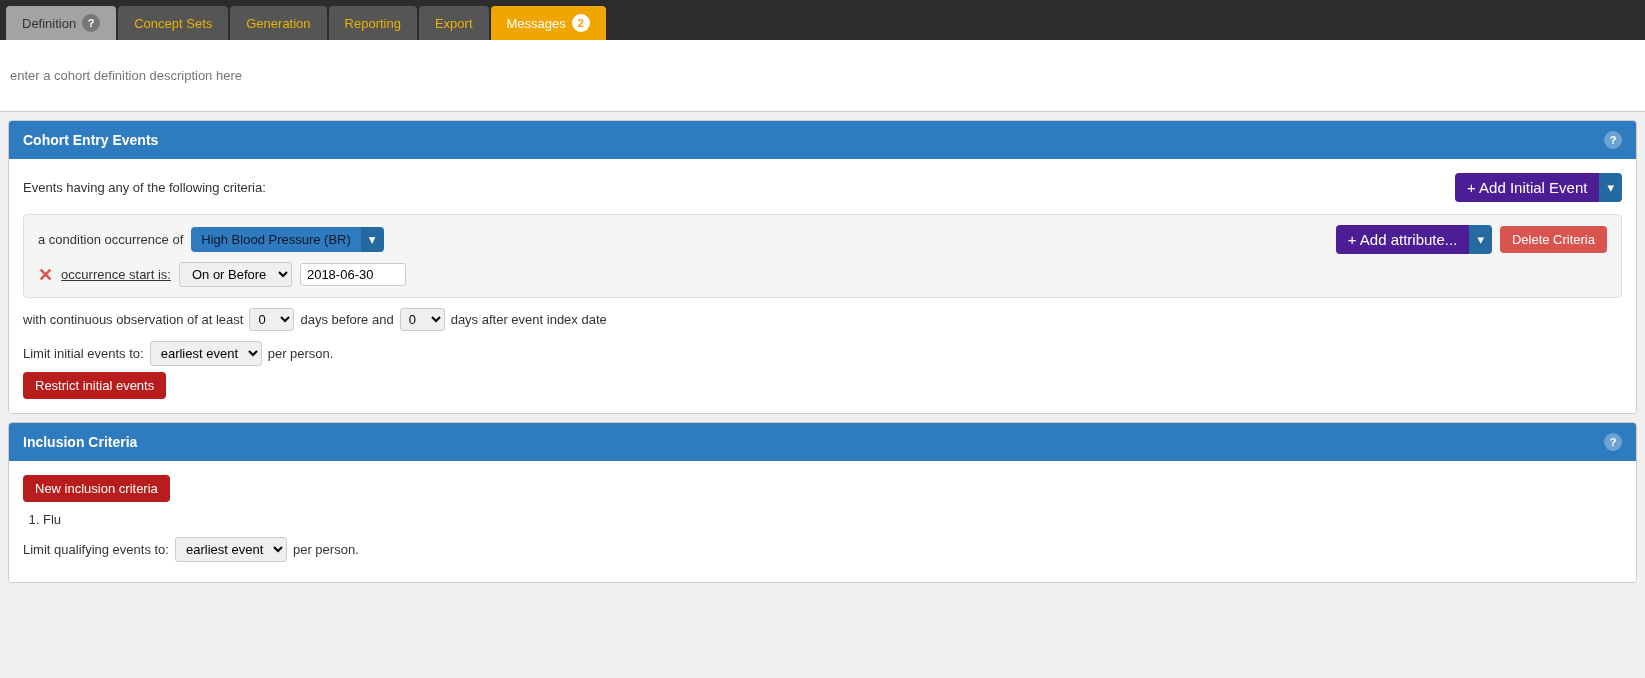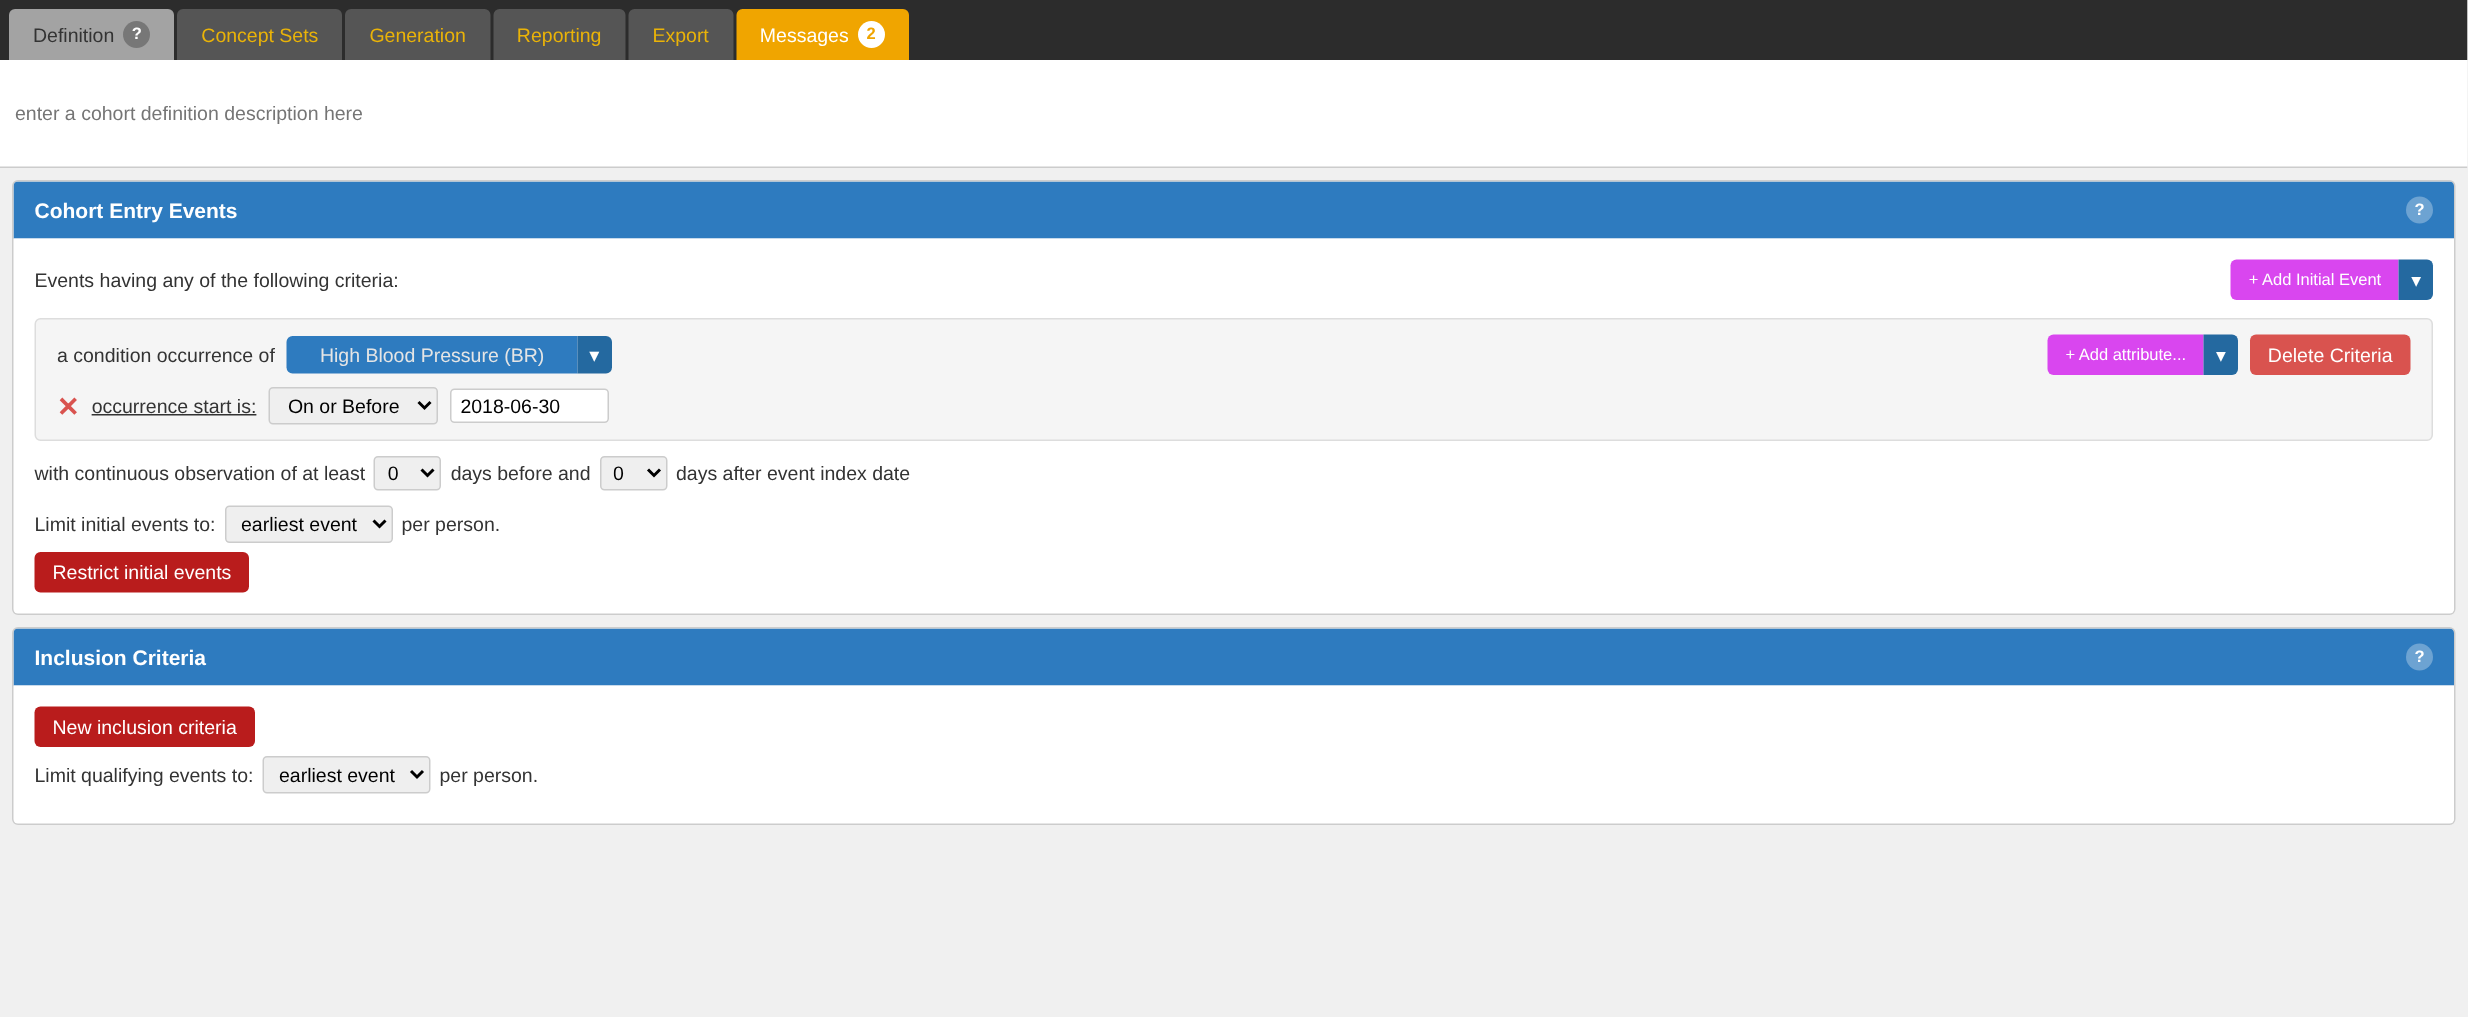--- a/index.html
+++ b/index.html
@@ -117,26 +117,26 @@
     }
     .btn-danger {
       background: #d9534f;
     }
     .btn-split {
       display: inline-flex;
       align-items: stretch;
     }
     .btn-split .btn-main {
       padding: 6px 12px;
-      background: #d946ef;
+      background: #4c1d95;
       color: #fff;
       border: none;
       border-radius: 4px 0 0 4px;
       cursor: pointer;
-      font-size: 11px;
+      font-size: 15px;
     }
     .btn-split .btn-caret {
       padding: 6px 8px;
       background: #2469a0;
       color: #fff;
       border: none;
       border-radius: 0 4px 4px 0;
       cursor: pointer;
       font-size: 13px;
     }
@@ -160,23 +160,23 @@
       align-items: center;
       gap: 8px;
       flex-wrap: wrap;
     }
     .concept-dropdown {
       display: inline-flex;
       align-items: center;
     }
     .concept-btn {
       background: #2e7bbf;
-      color: #e5e5e5;
-      border: none;
-      padding: 5px 22px;
+      color: #0f172a;
+      border: none;
+      padding: 5px 10px;
       border-radius: 4px 0 0 4px;
       font-size: 13px;
       cursor: pointer;
     }
     .concept-caret {
       background: #2469a0;
       color: #fff;
       border: none;
       padding: 5px 8px;
       border-radius: 0 4px 4px 0;
@@ -361,20 +361,25 @@
 
 <div class="panel">
   <div class="panel-header">
     <span>Inclusion Criteria</span>
     <span class="help-icon">?</span>
   </div>
   <div class="panel-body">
 
     <button class="btn btn-success">New inclusion criteria</button>
 
+    <ol class="inclusion-list">
+      <li>
+        <span>Flu</span>
+      </li>
+    </ol>
 
     
     <div class="limit-row">
       <span>Limit qualifying events to:</span>
       <select class="limit-select">
         <option>earliest event</option>
         <option>latest event</option>
         <option>all events</option>
       </select>
       <span>per person.</span>

